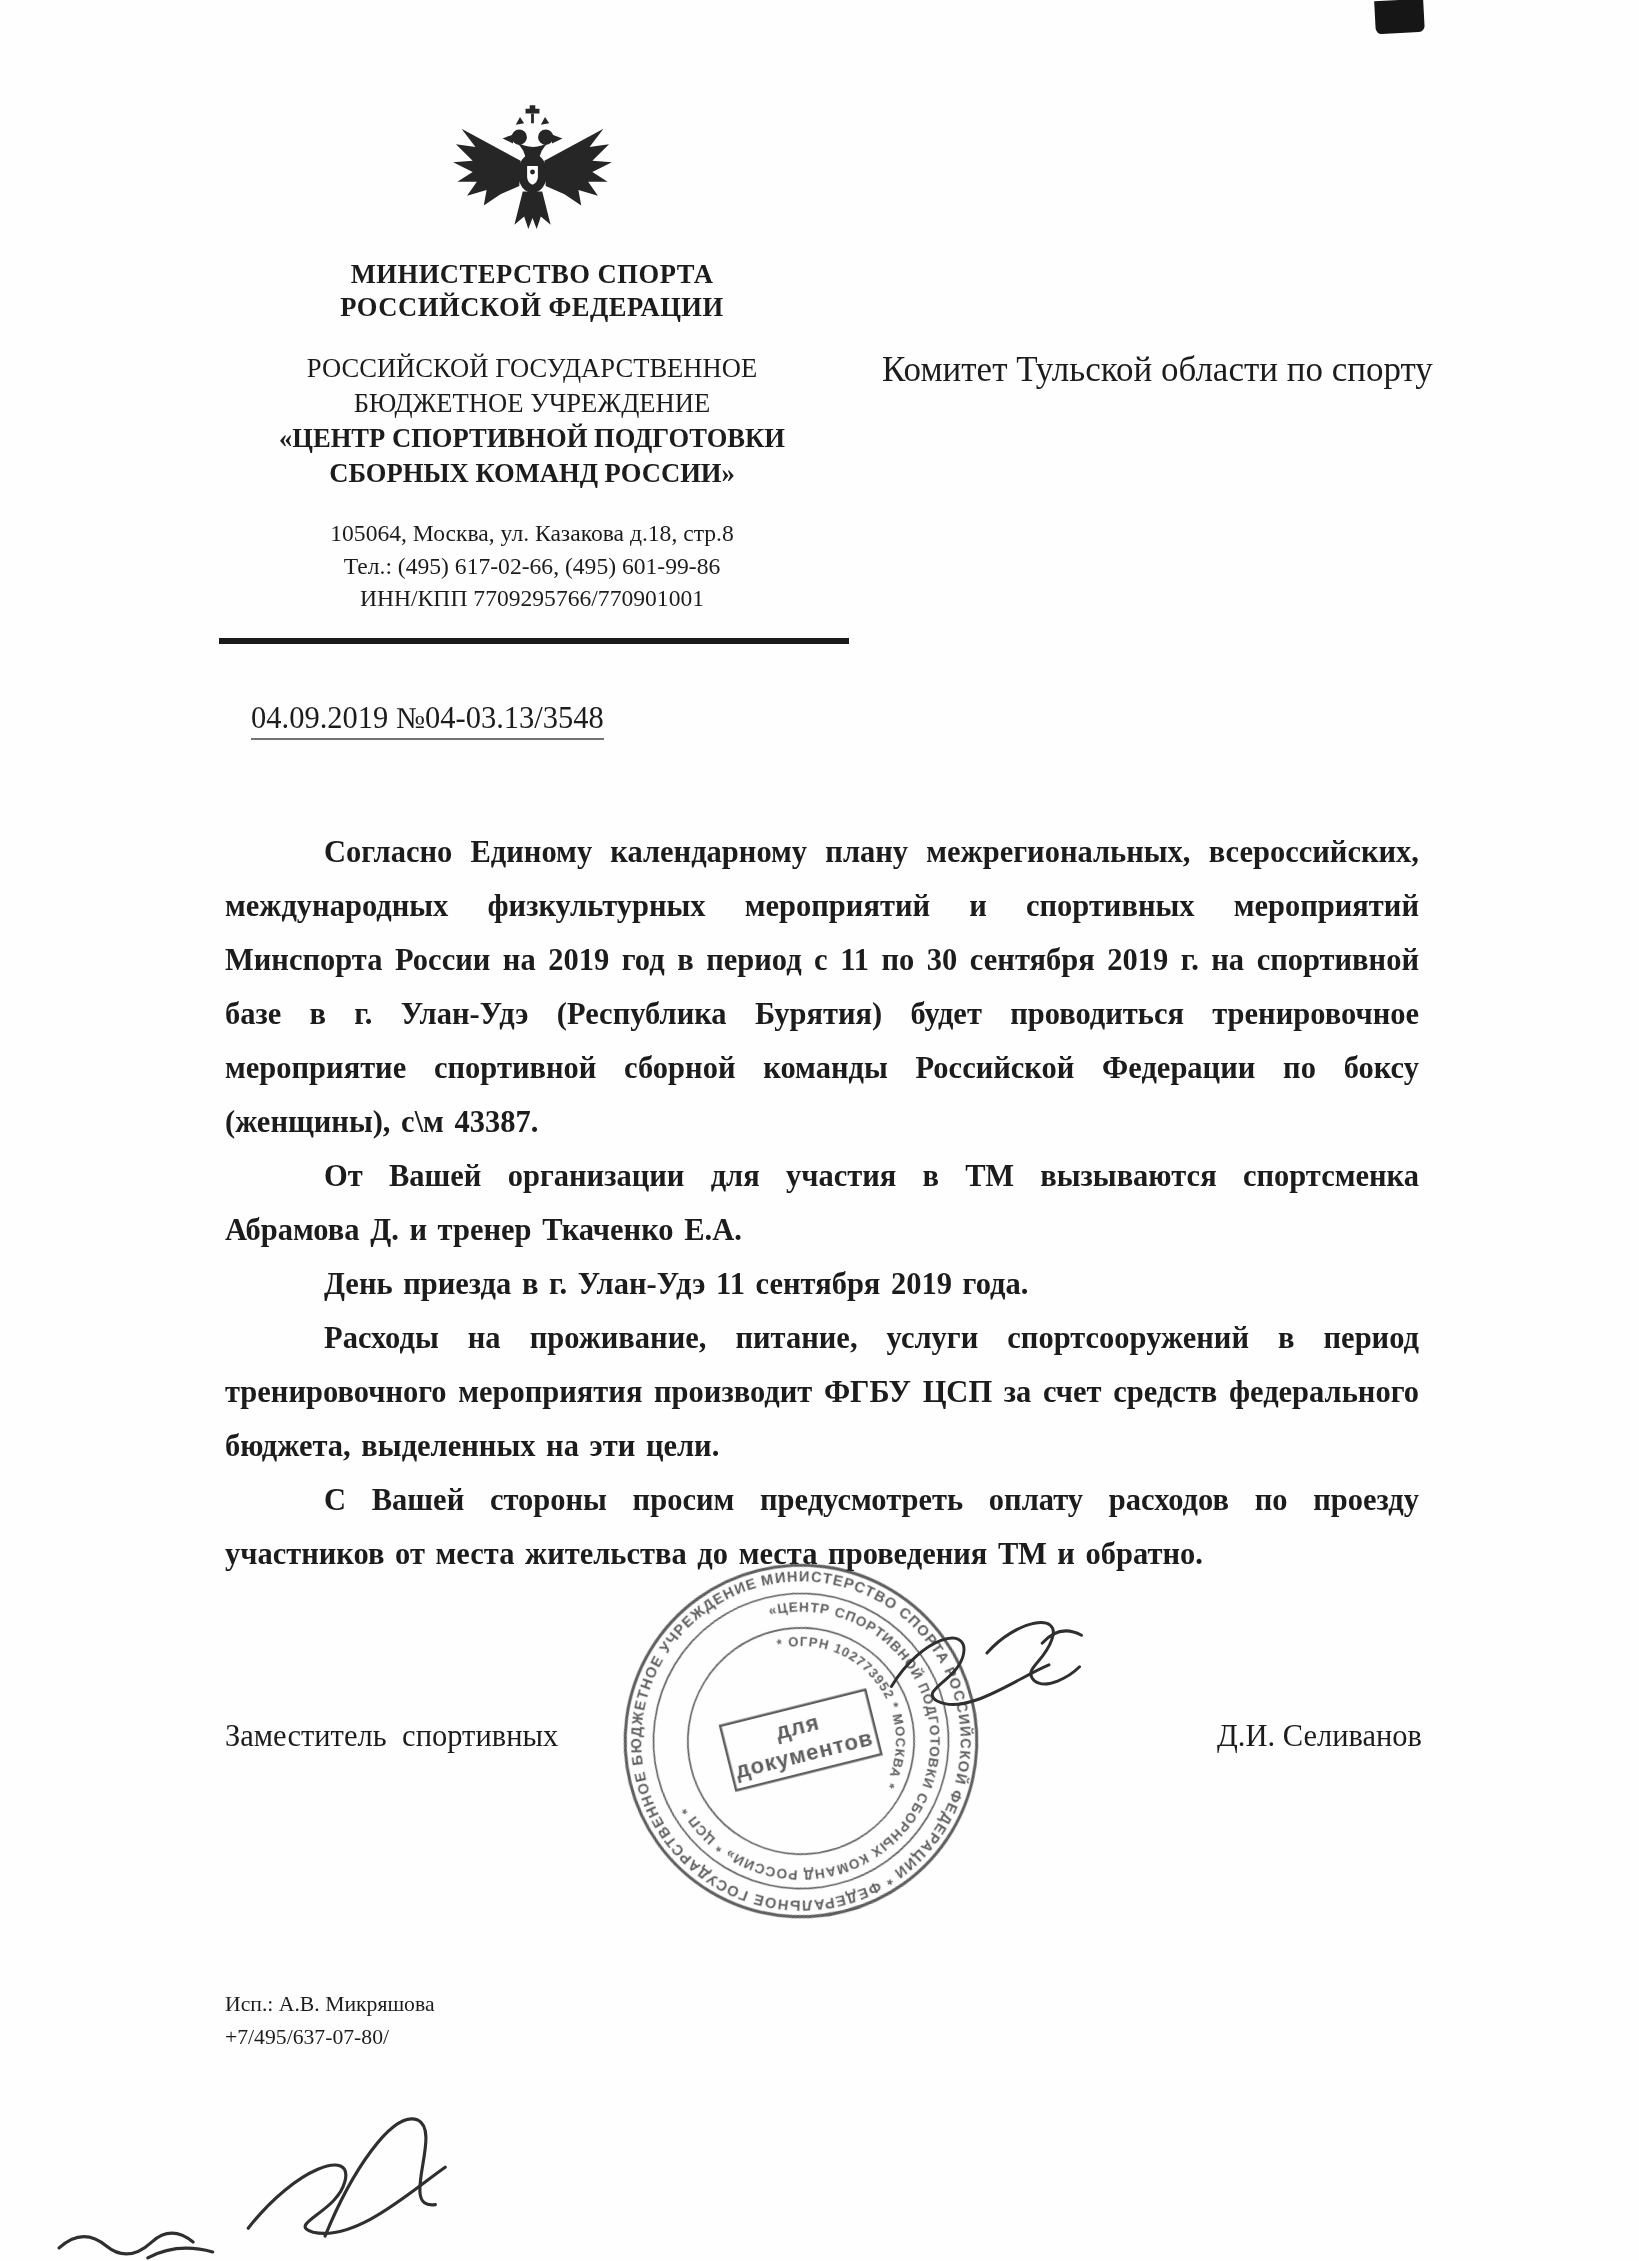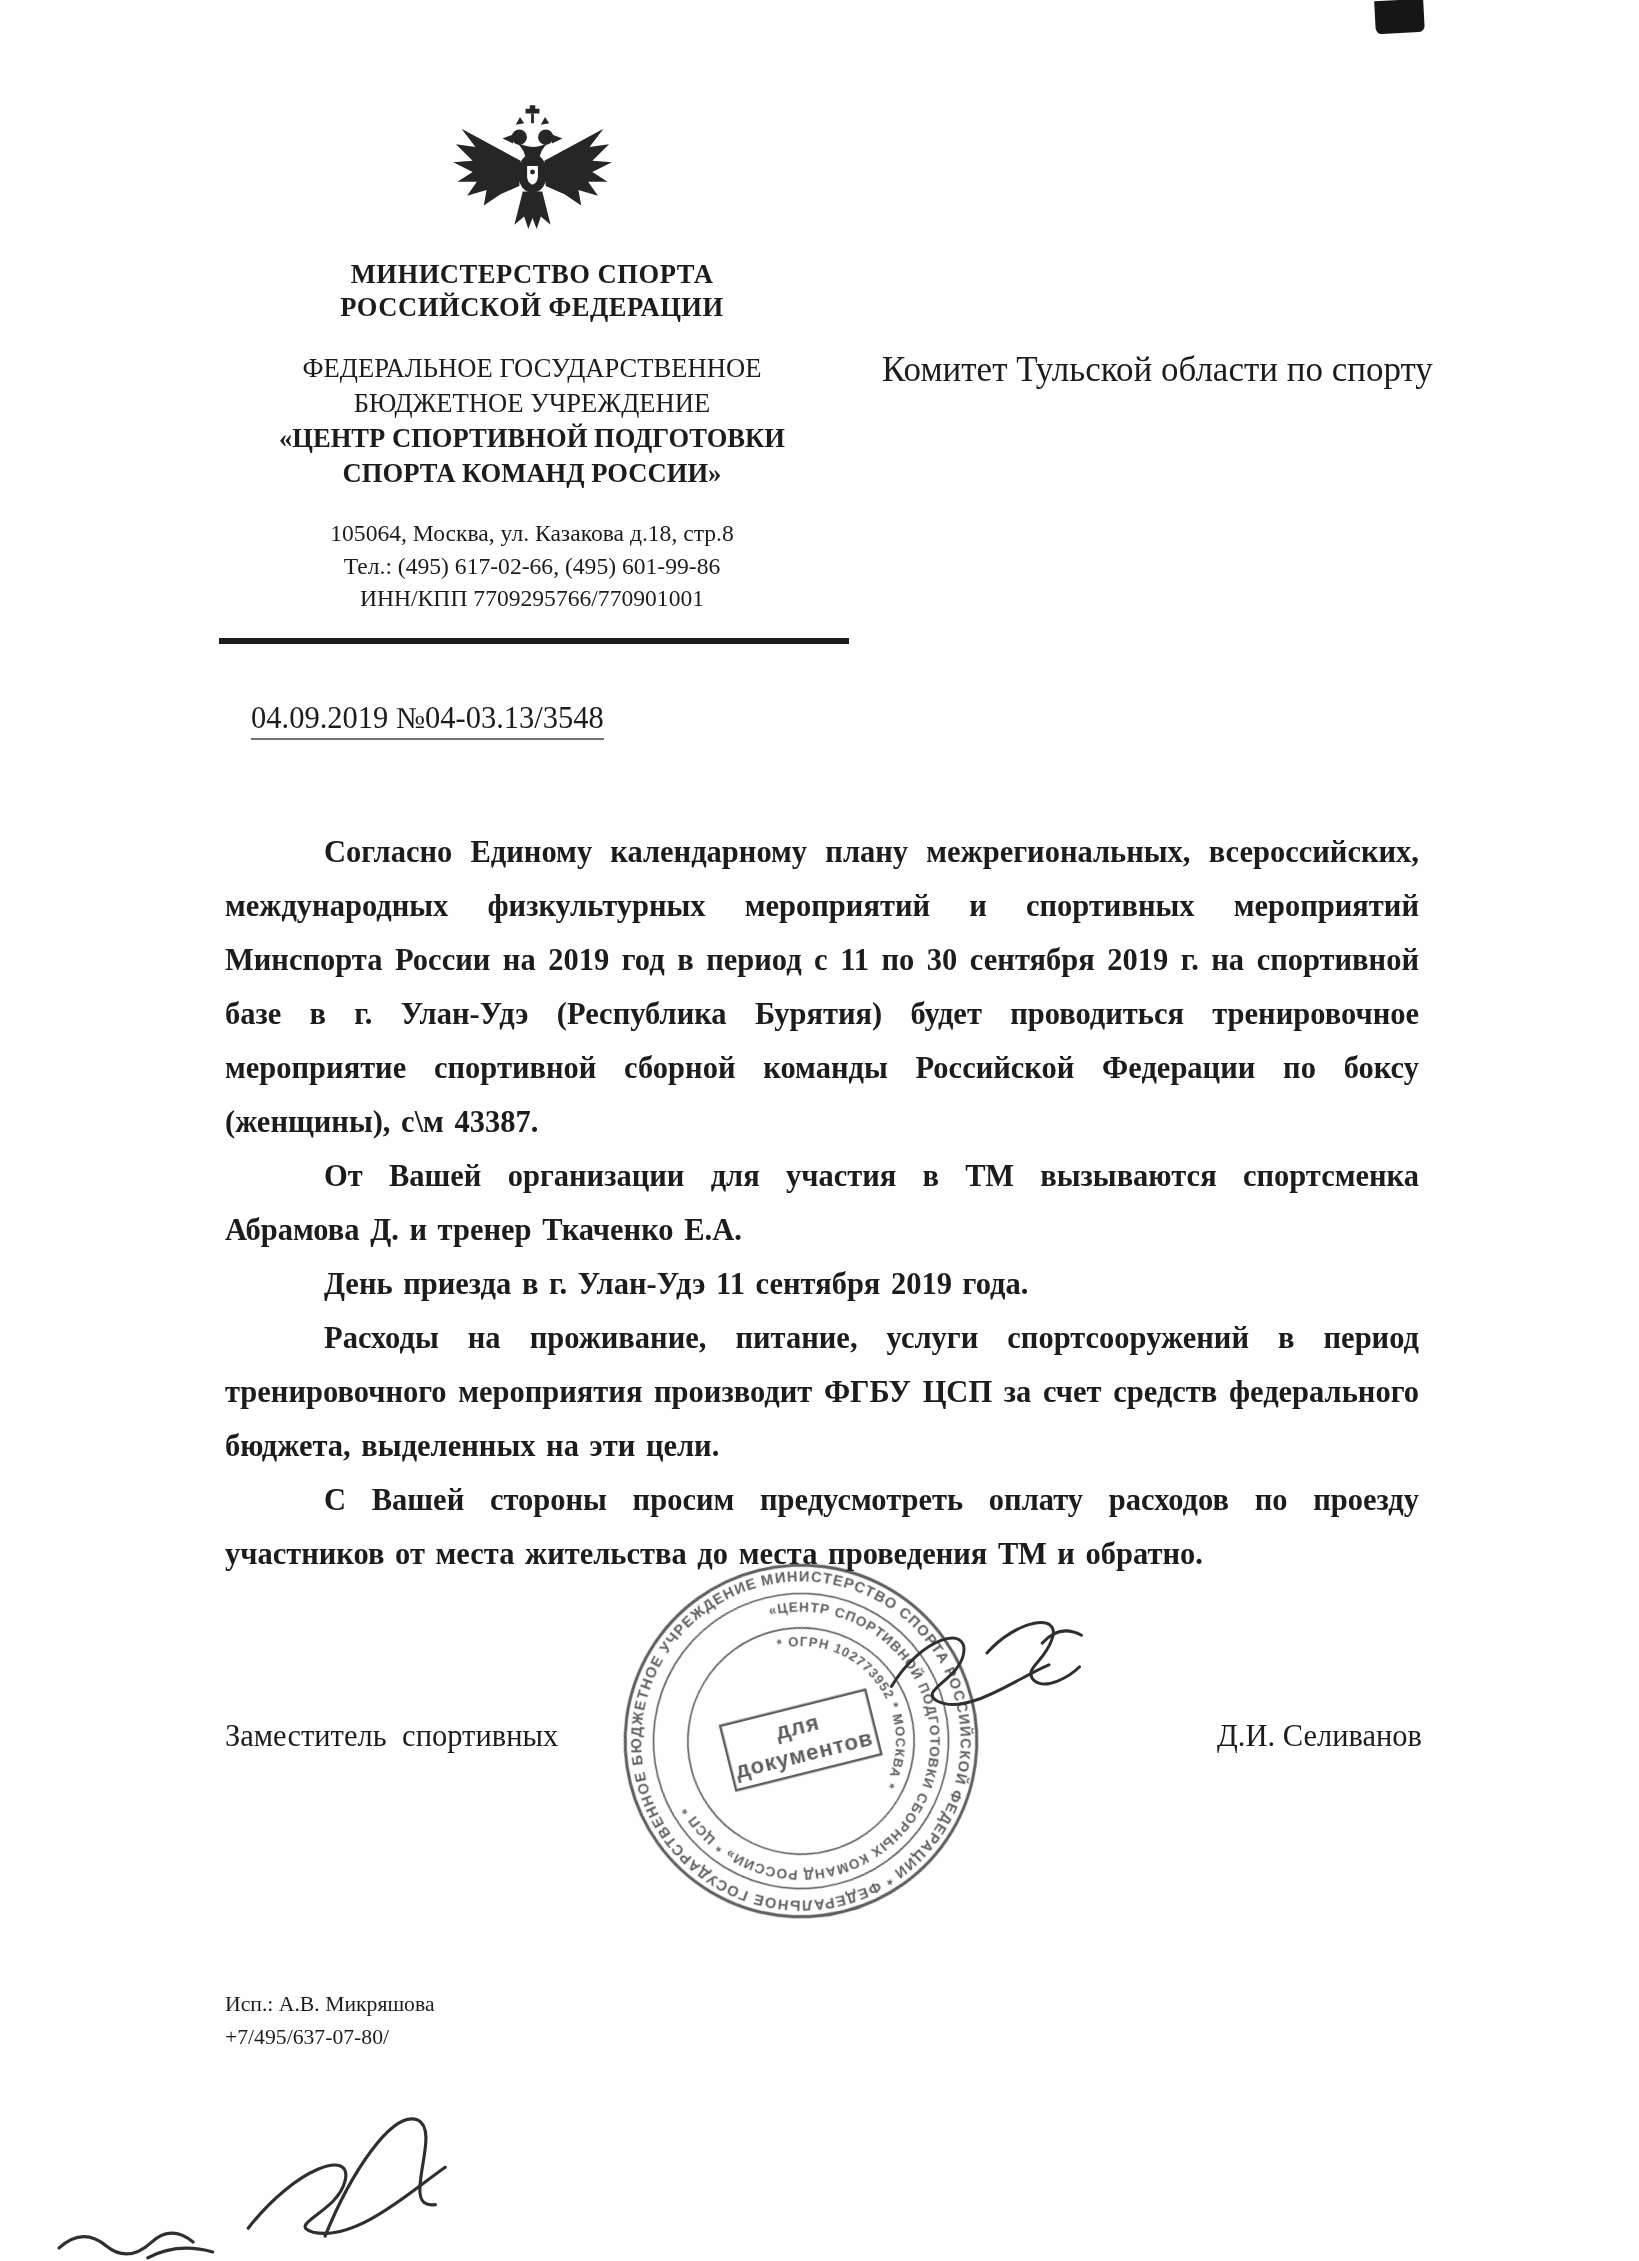--- a/index.html
+++ b/index.html
@@ -150,24 +150,24 @@
 
         <path d="M111 90 h18 v17 q0 9 -9 13 q-9 -4 -9 -13 z" fill="#ffffff" stroke="#262626" stroke-width="2.5"></path>
         <circle cx="120" cy="100" r="3.5"></circle>
       </g>
     </svg>
 
     <div class="ministry-line">МИНИСТЕРСТВО  СПОРТА</div>
     <div class="ministry-line">РОССИЙСКОЙ ФЕДЕРАЦИИ</div>
 
     <div class="org-block">
-      <div class="org-line">ФЕДЕРАЛЬНОЕ ГОСУДАРСТВЕННОЕ</div>
+      <div class="org-line">РОССИЙСКОЙ ГОСУДАРСТВЕННОЕ</div>
       <div class="org-line">БЮДЖЕТНОЕ УЧРЕЖДЕНИЕ</div>
       <div class="org-name">«ЦЕНТР СПОРТИВНОЙ ПОДГОТОВКИ</div>
-      <div class="org-name">СПОРТА КОМАНД РОССИИ»</div>
+      <div class="org-name">СБОРНЫХ КОМАНД РОССИИ»</div>
     </div>
 
     <div class="addr-block">
       <div class="addr-line">105064, Москва, ул. Казакова д.18, стр.8</div>
       <div class="addr-line">Тел.: (495) 617-02-66, (495) 601-99-86</div>
       <div class="addr-line">ИНН/КПП 7709295766/770901001</div>
     </div>
   </div>
 
   <div class="head-rule"></div>

